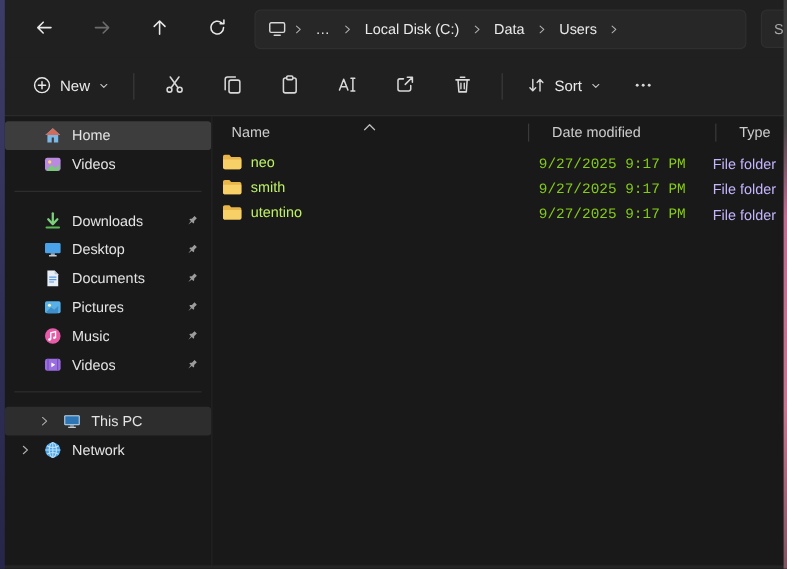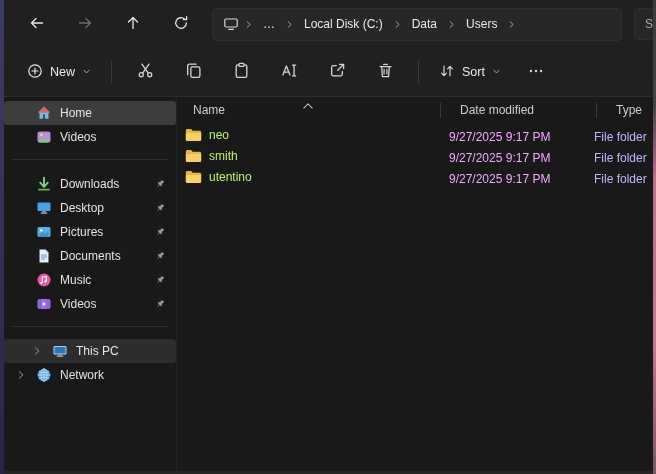--- a/index.html
+++ b/index.html
@@ -59,21 +59,21 @@
   .h-name { width:264px; padding-left:16px; }
   .h-date { width:145px; padding-left:8px; }
   .h-type { flex:1; padding-left:8px; }
   .h-name::after,.h-date::after { content:""; position:absolute; right:0; top:6px; bottom:5px;
     width:1px; background:#3a3a3a; }
   .sort-caret { position:absolute; left:126px; top:1px; }
 
   .rows { margin-top:3px; }
   .file-row { height:21px; display:flex; align-items:center; font-size:12px; cursor:pointer; }
   .c-name { width:264px; padding-left:8px; display:flex; gap:7px; color:#bef264; }
-  .c-date { width:145px; padding-left:8px; color:#f0abfc; }
+  .c-date { width:145px; padding-left:8px; color:#84cc16;font-family:Liberation Mono, monospace; }
   .c-type { flex:1; padding-left:8px; color:#c4b5fd; }
 </style>
 </head>
 <body>
 
 <div class="edge-left"></div>
 <div class="edge-right"></div>
 <div class="edge-bottom"></div>
 
 <div class="navbar">
@@ -275,45 +275,45 @@
               <path d="M6.2 2.2h3.6v4.2l1.4 1.4v1.2H8.7L8 13.8l-.7-4.8H4.8V7.8l1.4-1.4z"></path>
             </g>
           </svg>
         </span>
     </div>
 
     <div class="side-item">
       <span class="chev-slot"></span>
       <span class="side-icon">
           <svg width="16" height="16" viewBox="0 0 16 16">
+            <path d="M3.5 1.5h6l3 3v10h-9z" fill="#e8eef5"></path>
+            <path d="M9.5 1.5l3 3h-3z" fill="#b8c4d0"></path>
+            <path d="M5 7h6M5 9h6M5 11h4" stroke="#5a9ae0" stroke-width="1"></path>
+          </svg>
+        </span>
+      <span class="side-label">Documents</span>
+      <span class="pin">
+          <svg width="12" height="12" viewBox="0 0 16 16">
+            <g transform="rotate(45 8 8)" fill="#9c9c9c">
+              <path d="M6.2 2.2h3.6v4.2l1.4 1.4v1.2H8.7L8 13.8l-.7-4.8H4.8V7.8l1.4-1.4z"></path>
+            </g>
+          </svg>
+        </span>
+    </div>
+
+    <div class="side-item">
+      <span class="chev-slot"></span>
+      <span class="side-icon">
+          <svg width="16" height="16" viewBox="0 0 16 16">
             <rect x="1.5" y="3" width="13" height="10" rx="1.5" fill="#58b0e8"></rect>
             <circle cx="5.2" cy="6.4" r="1.3" fill="#fff3b0"></circle>
             <path d="M2.5 12 6.5 8l2.6 2.2 3.4-3.2v4.5a1.5 1.5 0 0 1-1.5 1.5H4z" fill="#3d8ec9"></path>
           </svg>
         </span>
       <span class="side-label">Pictures</span>
-      <span class="pin">
-          <svg width="12" height="12" viewBox="0 0 16 16">
-            <g transform="rotate(45 8 8)" fill="#9c9c9c">
-              <path d="M6.2 2.2h3.6v4.2l1.4 1.4v1.2H8.7L8 13.8l-.7-4.8H4.8V7.8l1.4-1.4z"></path>
-            </g>
-          </svg>
-        </span>
-    </div>
-
-    <div class="side-item">
-      <span class="chev-slot"></span>
-      <span class="side-icon">
-          <svg width="16" height="16" viewBox="0 0 16 16">
-            <path d="M3.5 1.5h6l3 3v10h-9z" fill="#e8eef5"></path>
-            <path d="M9.5 1.5l3 3h-3z" fill="#b8c4d0"></path>
-            <path d="M5 7h6M5 9h6M5 11h4" stroke="#5a9ae0" stroke-width="1"></path>
-          </svg>
-        </span>
-      <span class="side-label">Documents</span>
       <span class="pin">
           <svg width="12" height="12" viewBox="0 0 16 16">
             <g transform="rotate(45 8 8)" fill="#9c9c9c">
               <path d="M6.2 2.2h3.6v4.2l1.4 1.4v1.2H8.7L8 13.8l-.7-4.8H4.8V7.8l1.4-1.4z"></path>
             </g>
           </svg>
         </span>
     </div>
 
     <div class="side-item">

